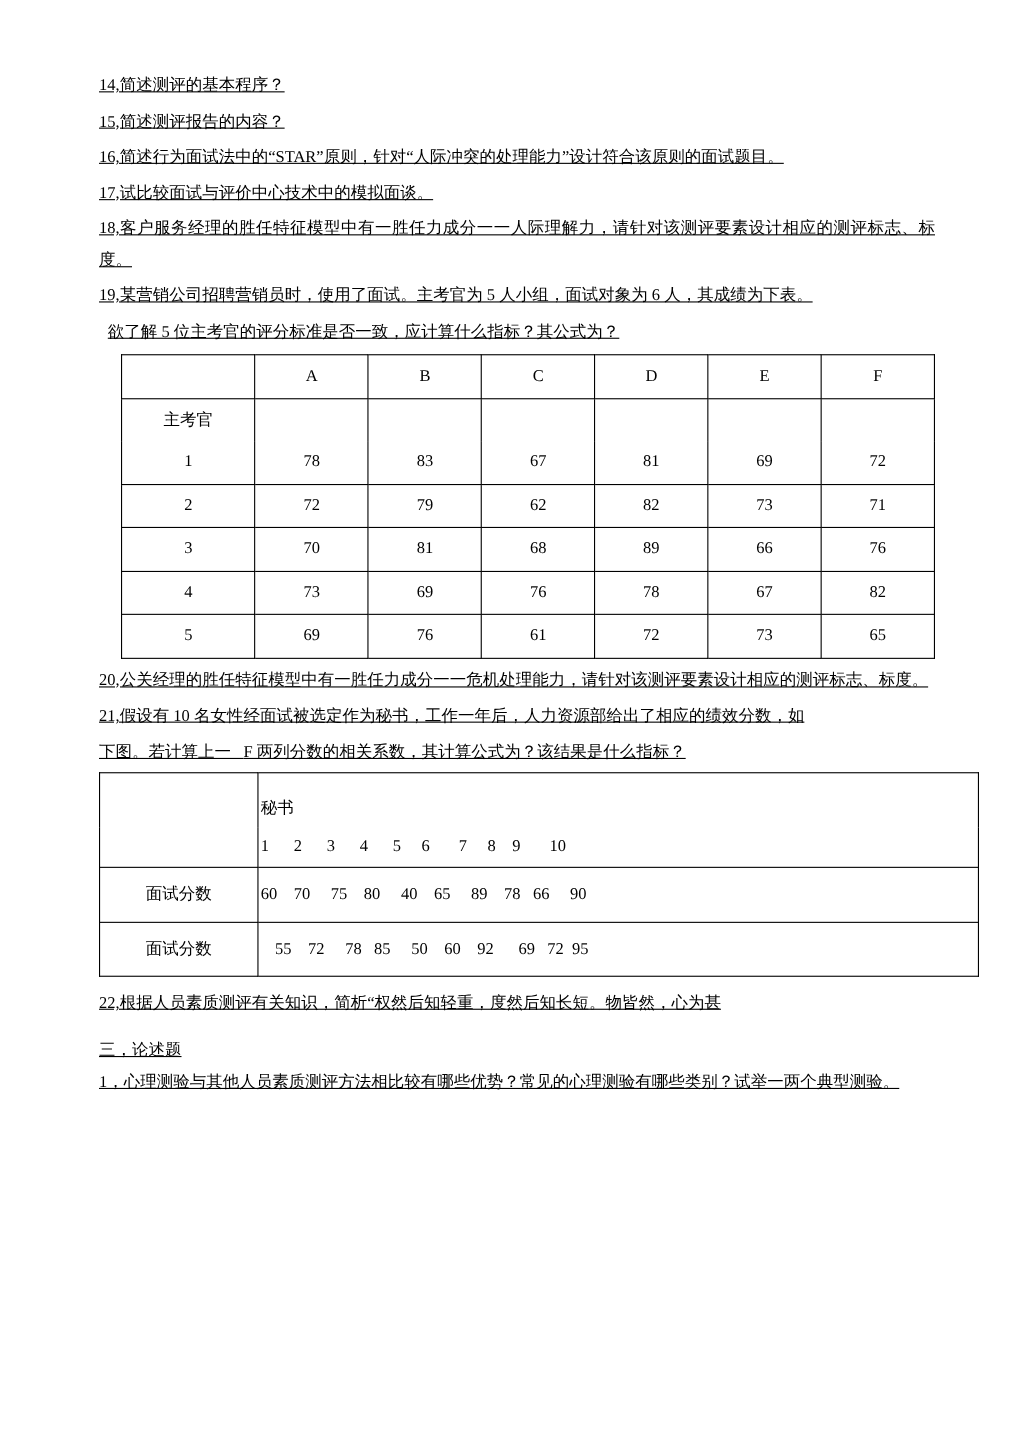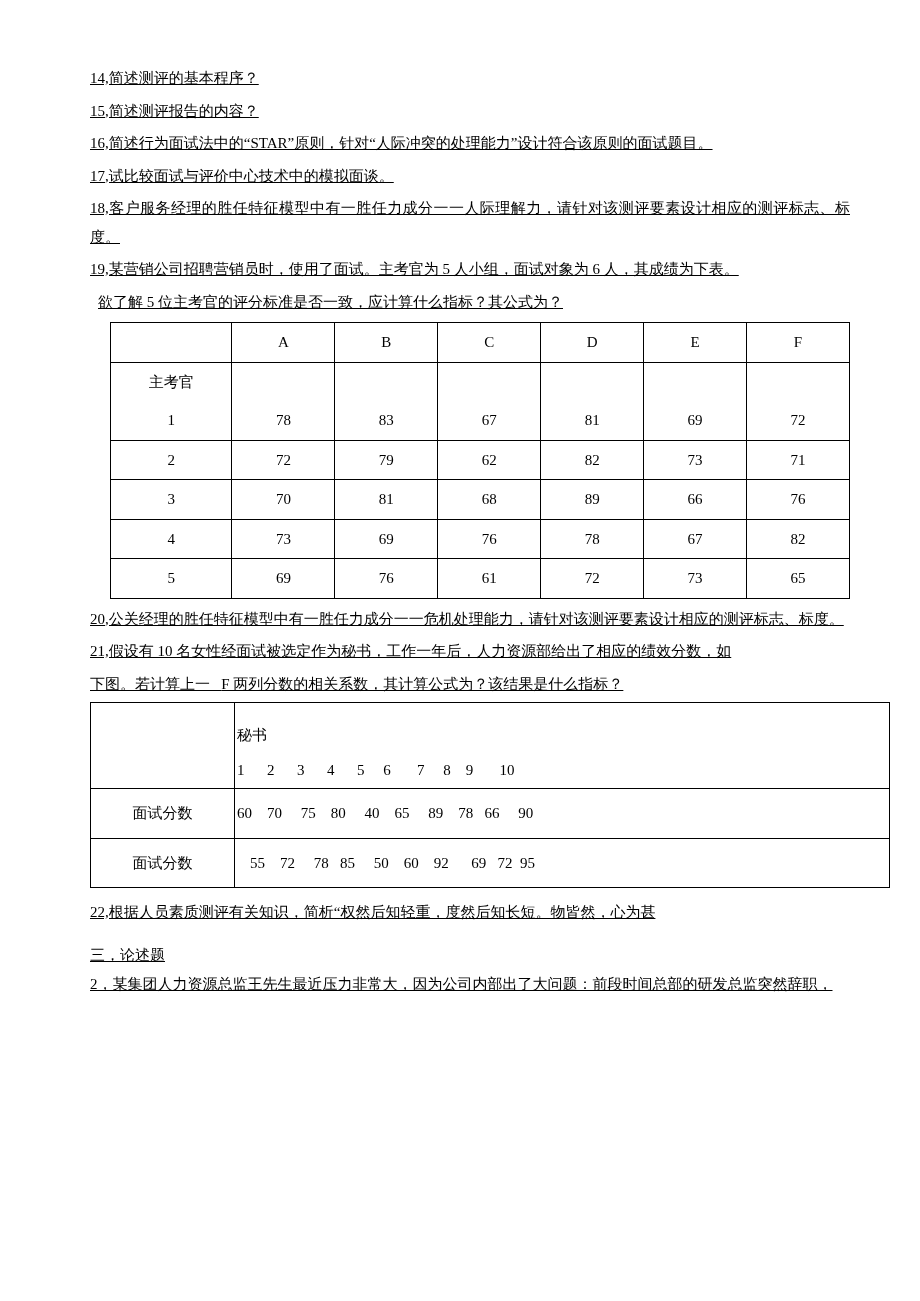--- a/index.html
+++ b/index.html
@@ -149,14 +149,14 @@
     <td class="data" style="white-space:pre;padding-left:15px;">55    72     78   85     50    60    92      69   72  95</td>
   </tr>
 </tbody>
   </table>
 
 <p style="">22,根据人员素质测评有关知识，简析“权然后知轻重，度然后知长短。物皆然，心为甚</p>
 
 <p style="margin-top:14px;">三，论述题</p>
 
 <div class="essay-list">
-  <p style="line-height:1.55;">2，某集团人力资源总监王先生最近压力非常大，因为公司内部出了大问题：前段时间总部的研发总监突然辞职，</p>
+  <p style="line-height:1.55;">1，心理测验与其他人员素质测评方法相比较有哪些优势？常见的心理测验有哪些类别？试举一两个典型测验。</p>
 </div>
 
 </body></html>

